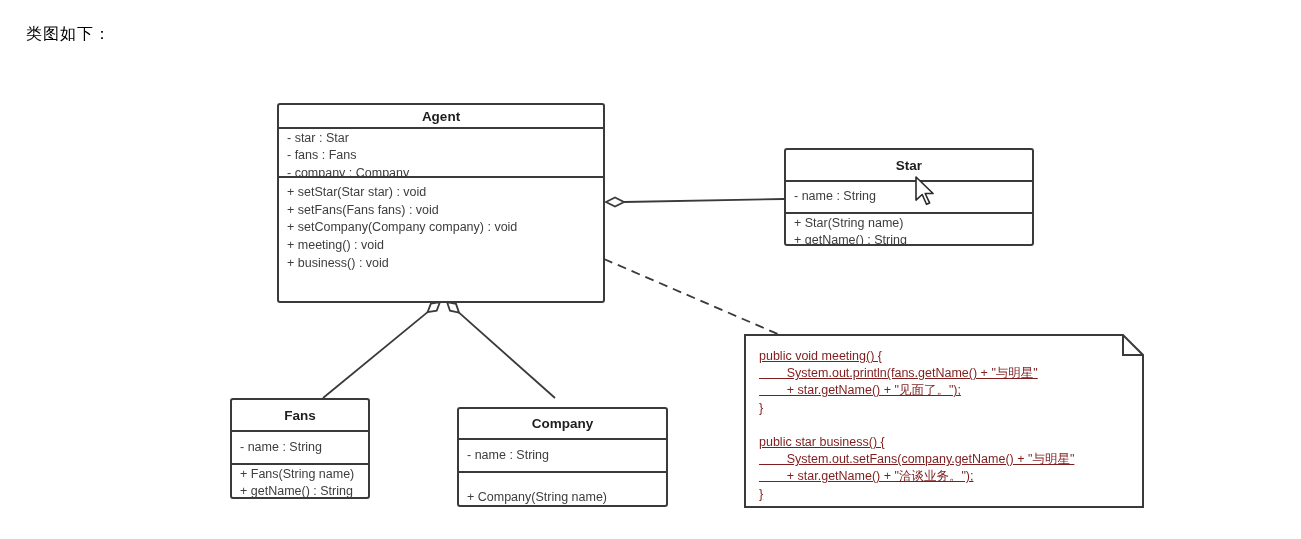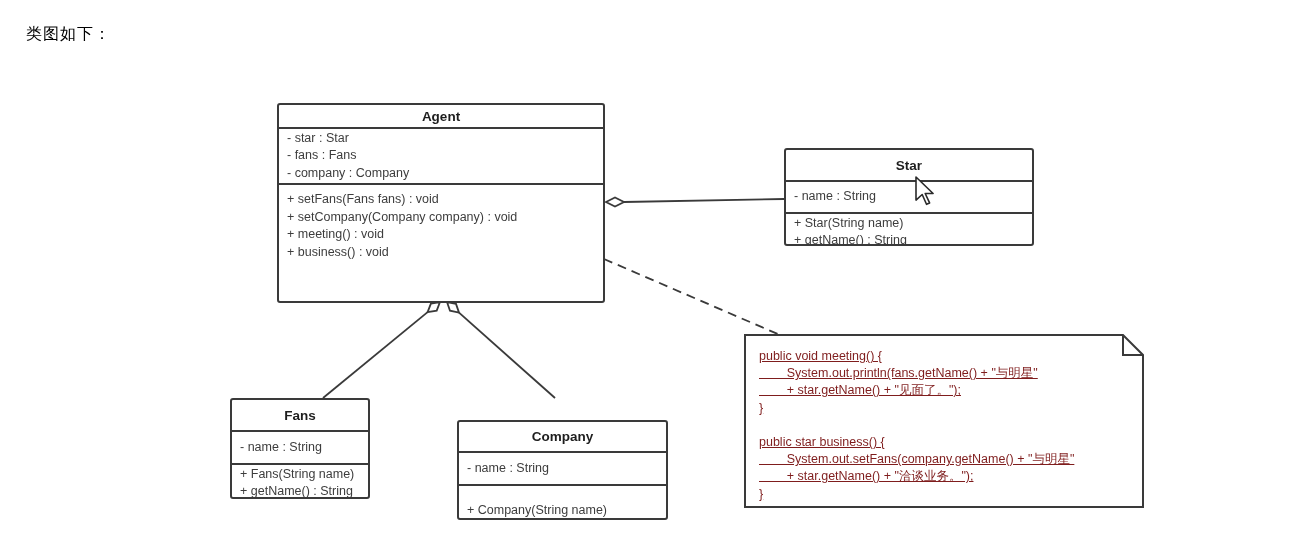--- a/index.html
+++ b/index.html
@@ -27,37 +27,37 @@
   }
   .uml-section{
     box-sizing:border-box;border-top:2px solid #3a3a3a;
     padding:0 8px;overflow:hidden;
   }
   .uml-section.single{display:flex;align-items:center;}
   .uml-line{white-space:nowrap;line-height:17.4px;}
 
   #class-agent{left:277px;top:103px;width:328px;height:200px;}
   #class-agent .uml-title{height:22px;}
-  #class-agent .attrs{height:56px;padding-top:1px;}
+  #class-agent .attrs{height:49px;padding-top:1px;}
   #class-agent .methods{height:111px;padding-top:6px;}
   #class-agent .methods .uml-line{line-height:17.7px;}
 
   #class-star{left:784px;top:148px;width:250px;height:98px;}
   #class-star .uml-title{height:30px;}
   #class-star .attrs{height:32px;}
   #class-star .methods{height:32px;padding-top:1px;}
   #class-star .methods .uml-line{line-height:16.8px;}
 
   #class-fans{left:230px;top:398px;width:140px;height:101px;}
   #class-fans .uml-title{height:30px;}
   #class-fans .attrs{height:33px;}
   #class-fans .methods{height:34px;padding-top:1px;}
   #class-fans .methods .uml-line{line-height:16.8px;}
 
-  #class-company{left:457px;top:420px;width:211px;height:100px;}
+  #class-company{left:457px;top:407px;width:211px;height:100px;}
   #class-company .uml-title{height:29px;}
   #class-company .attrs{height:33px;}
   #class-company .methods{height:34px;padding-top:16px;}
   #class-company .methods .uml-line{line-height:16.8px;}
 
   .note-text{
     position:absolute;left:745px;top:335px;width:398px;height:212px;
     z-index:3;box-sizing:border-box;padding:13px 0 0 14px;
     color:#7f1d1d;font-size:12.5px;text-decoration:underline;
   }
@@ -98,20 +98,21 @@
 </svg>
 
 <div class="uml-class" id="class-agent">
   <div class="uml-title">Agent</div>
   <div class="uml-section attrs">
     <div class="uml-line">- star : Star</div>
     <div class="uml-line">- fans : Fans</div>
     <div class="uml-line">- company : Company</div>
   </div>
   <div class="uml-section methods">
+    <div class="uml-line">+ setStar(Star star) : void</div>
     <div class="uml-line">+ setFans(Fans fans) : void</div>
     <div class="uml-line">+ setCompany(Company company) : void</div>
     <div class="uml-line">+ meeting() : void</div>
     <div class="uml-line">+ business() : void</div>
   </div>
 </div>
 
 <div class="uml-class" id="class-star">
   <div class="uml-title">Star</div>
   <div class="uml-section attrs single">

